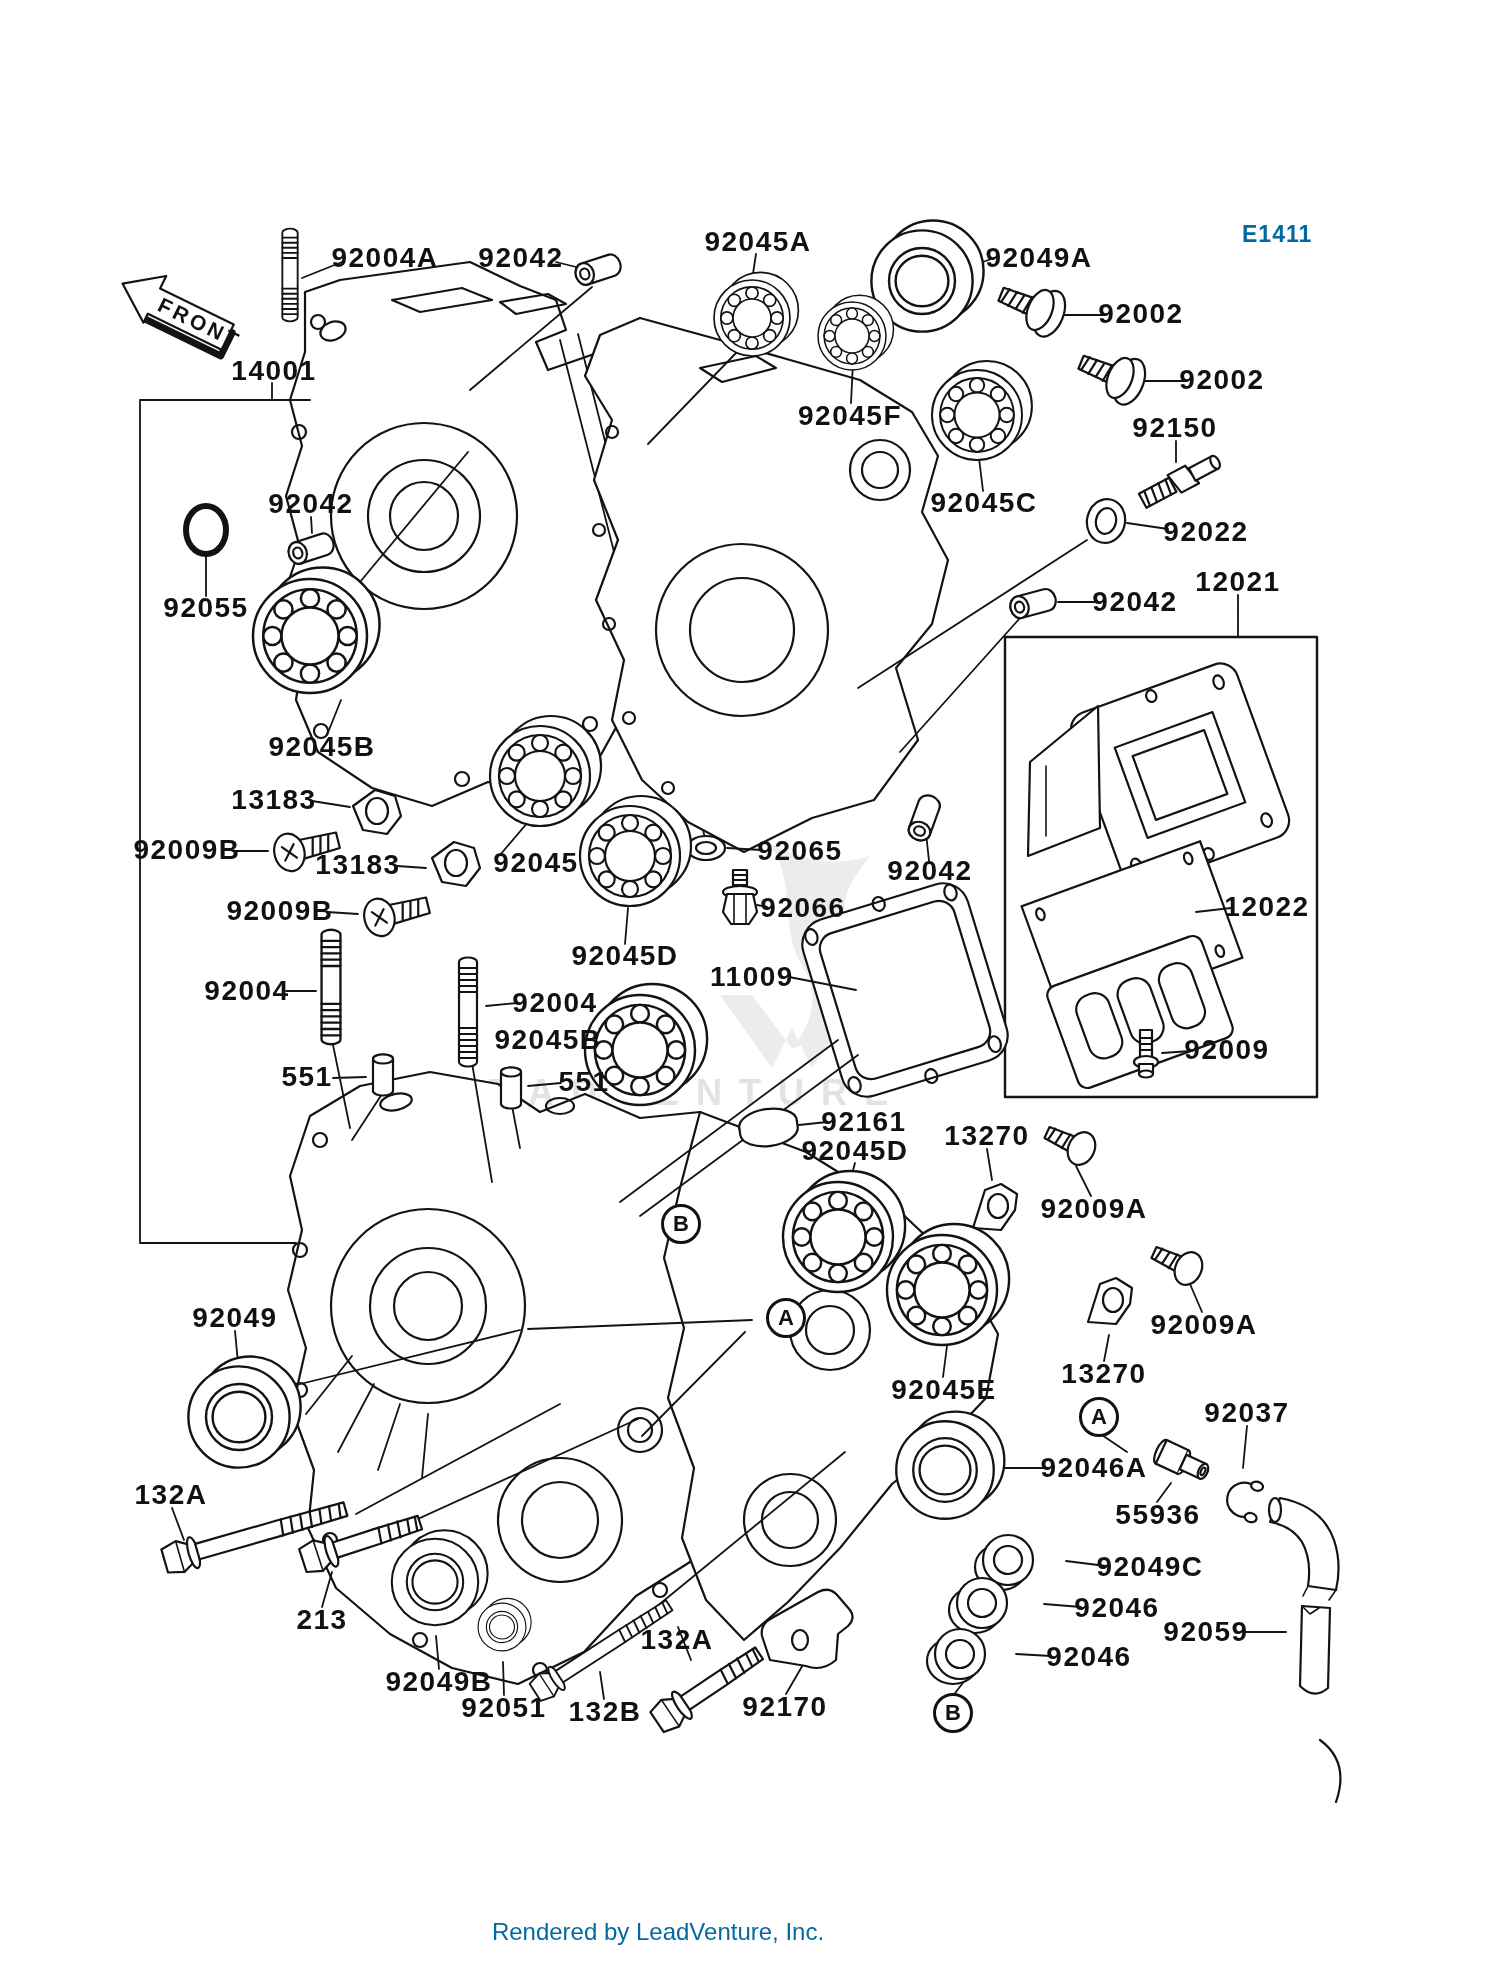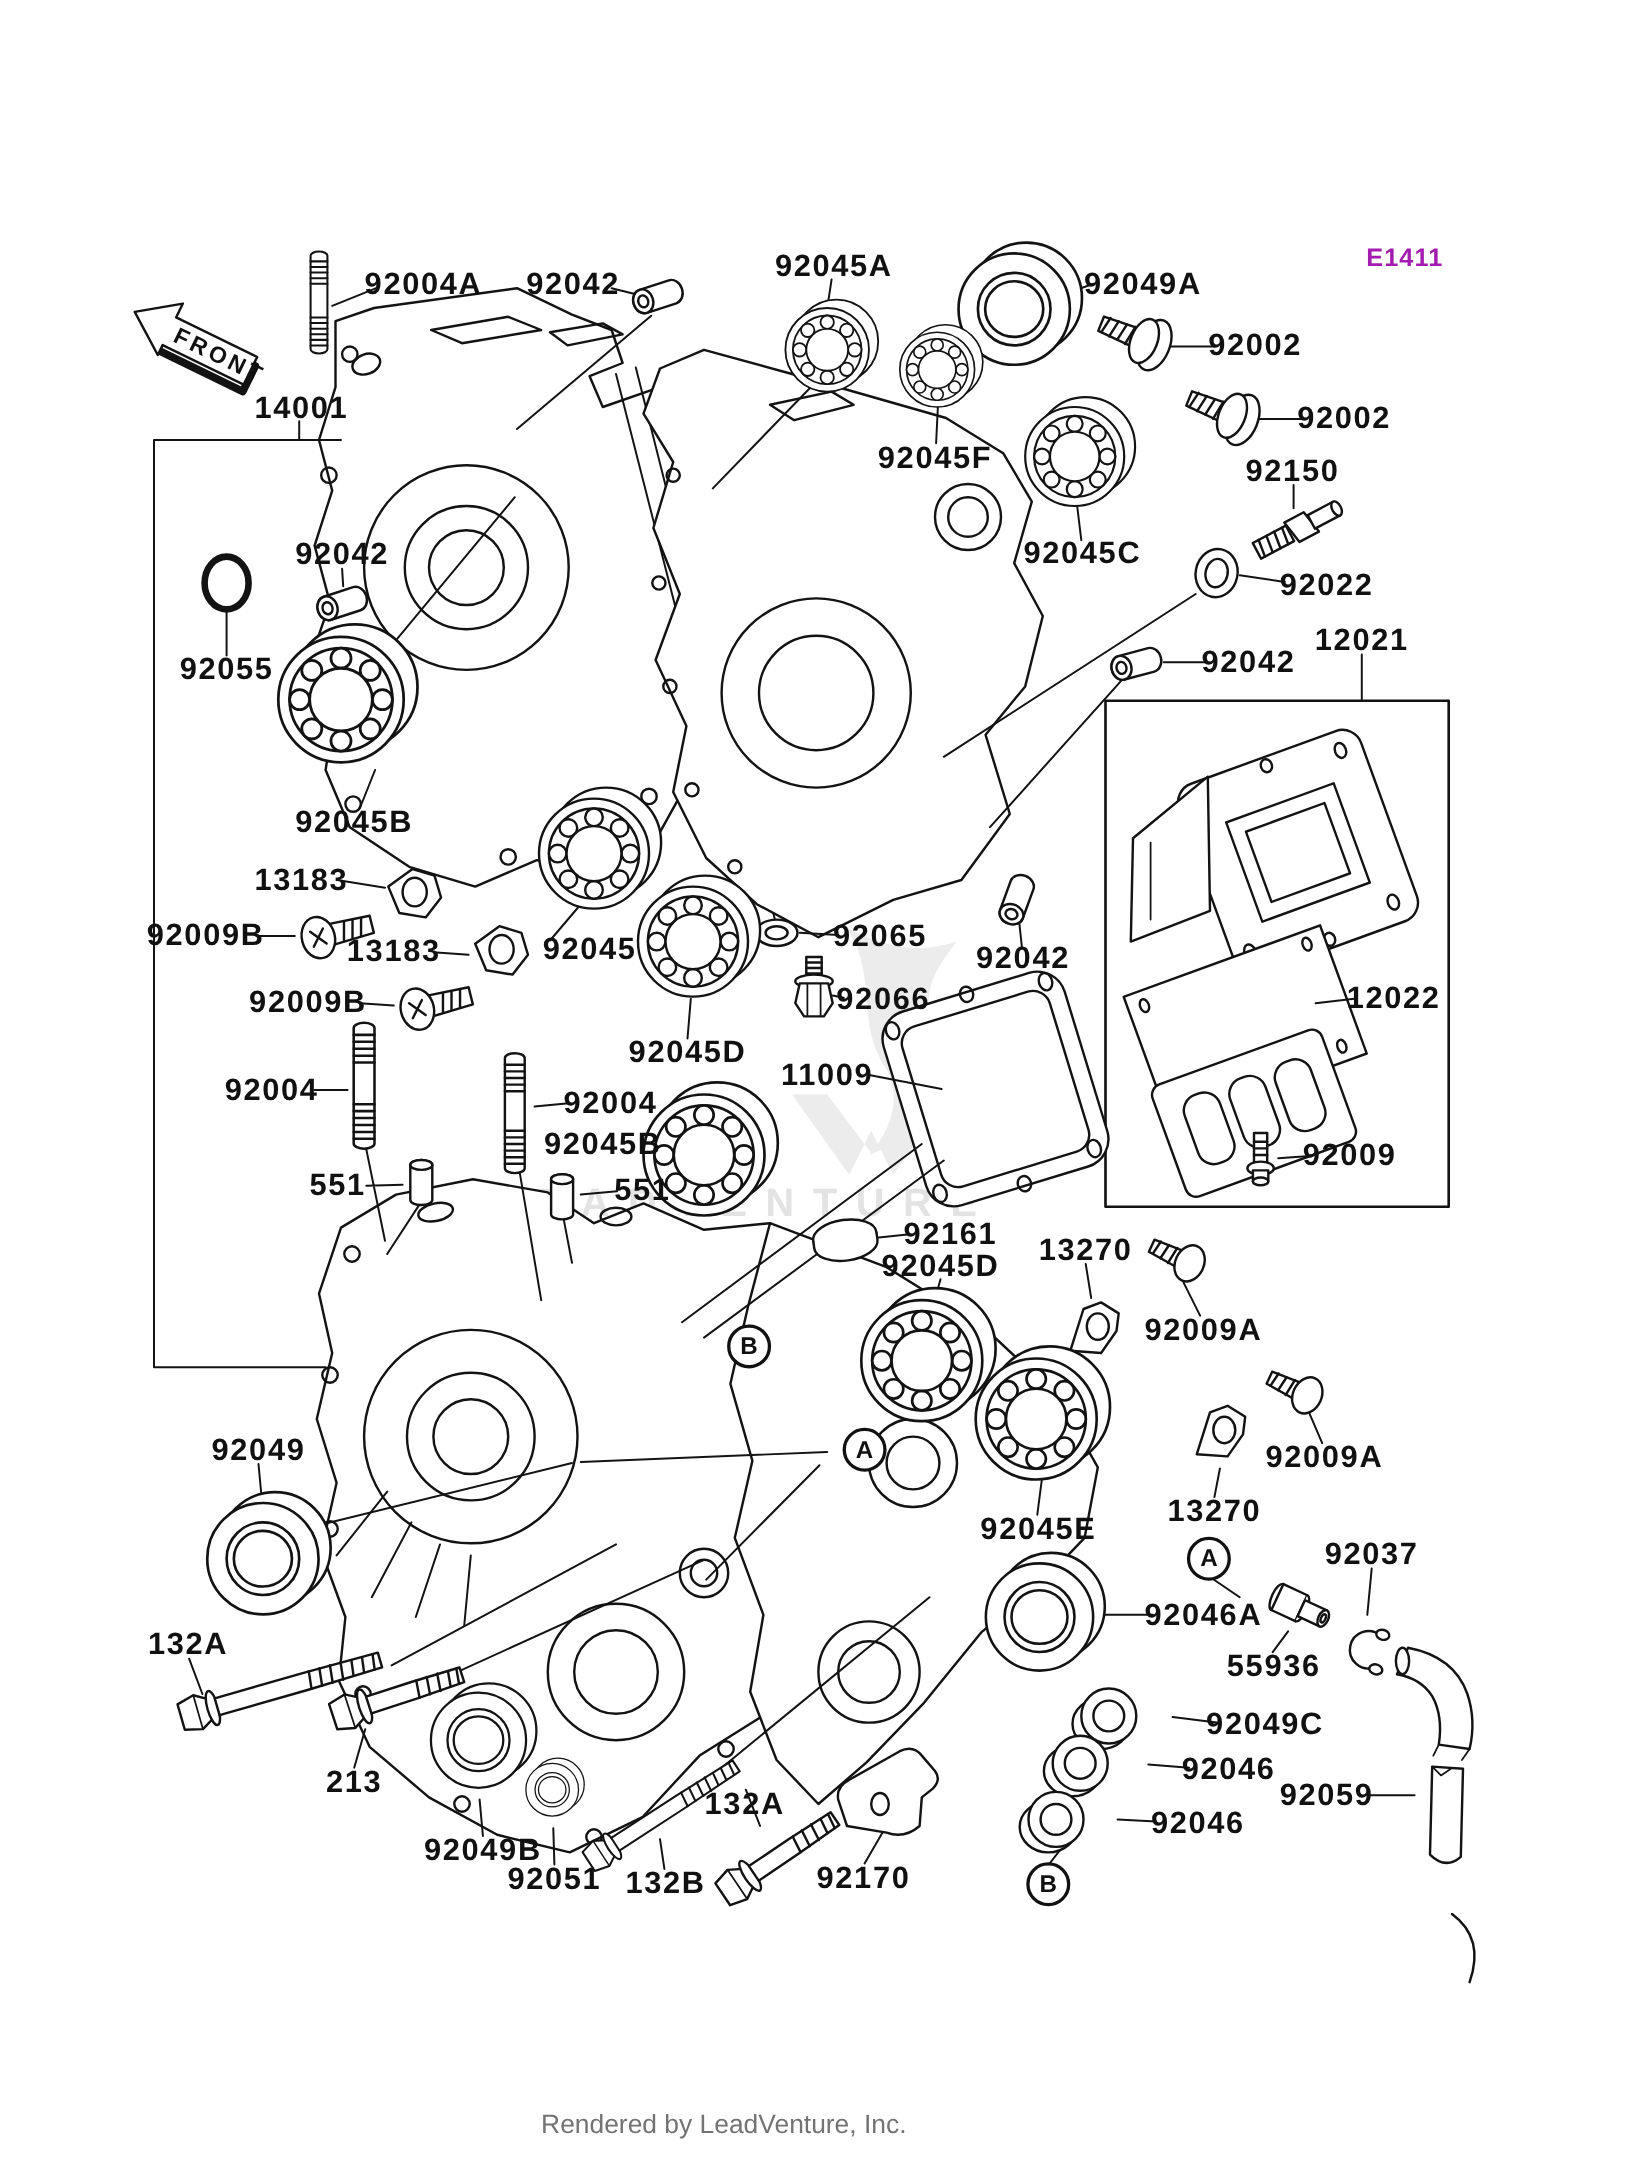--- a/index.html
+++ b/index.html
@@ -7,25 +7,25 @@
          font-family:"Liberation Sans",sans-serif;}
   .artwork{position:absolute;left:0;top:0;}
   .part-label{position:absolute;transform:translate(-50%,-50%);
     font:bold 28px "Liberation Sans",sans-serif;letter-spacing:1.5px;color:#111;
     white-space:nowrap;}
   .marker{position:absolute;transform:translate(-50%,-50%);width:34px;height:34px;
     border:3px solid #111;border-radius:50%;background:#fff;
     display:flex;align-items:center;justify-content:center;
     font:bold 22px "Liberation Sans",sans-serif;color:#111;}
   .code{position:absolute;left:1242px;top:221px;font:bold 23px "Liberation Sans",sans-serif;
-    letter-spacing:1px;color:#a21caf;}
+    letter-spacing:1px;color:#0369a1;}
   .watermark{position:absolute;left:448px;top:1072px;font:bold 36px "Liberation Sans",sans-serif;
     letter-spacing:17px;color:#e3e3e3;}
   .footer{position:absolute;left:658px;top:1918px;transform:translateX(-50%);
-    font:24px "Liberation Sans",sans-serif;color:#737373;white-space:nowrap;}
+    font:24px "Liberation Sans",sans-serif;color:#0369a1;white-space:nowrap;}
 </style>
 </head>
 <body>
 
 <div class="stage">
 
   <div class="watermark">LEADVENTURE</div>
 
   <svg class="artwork" width="1500" height="1962" viewBox="0 0 1500 1962">
     <defs>

